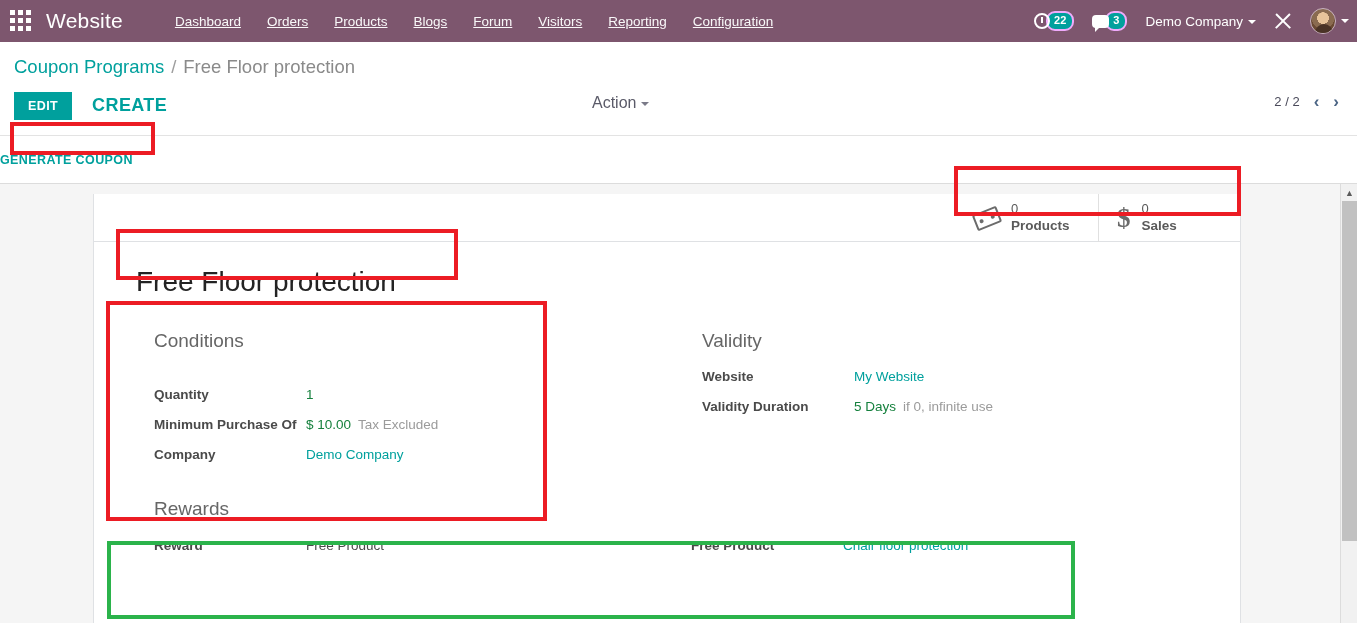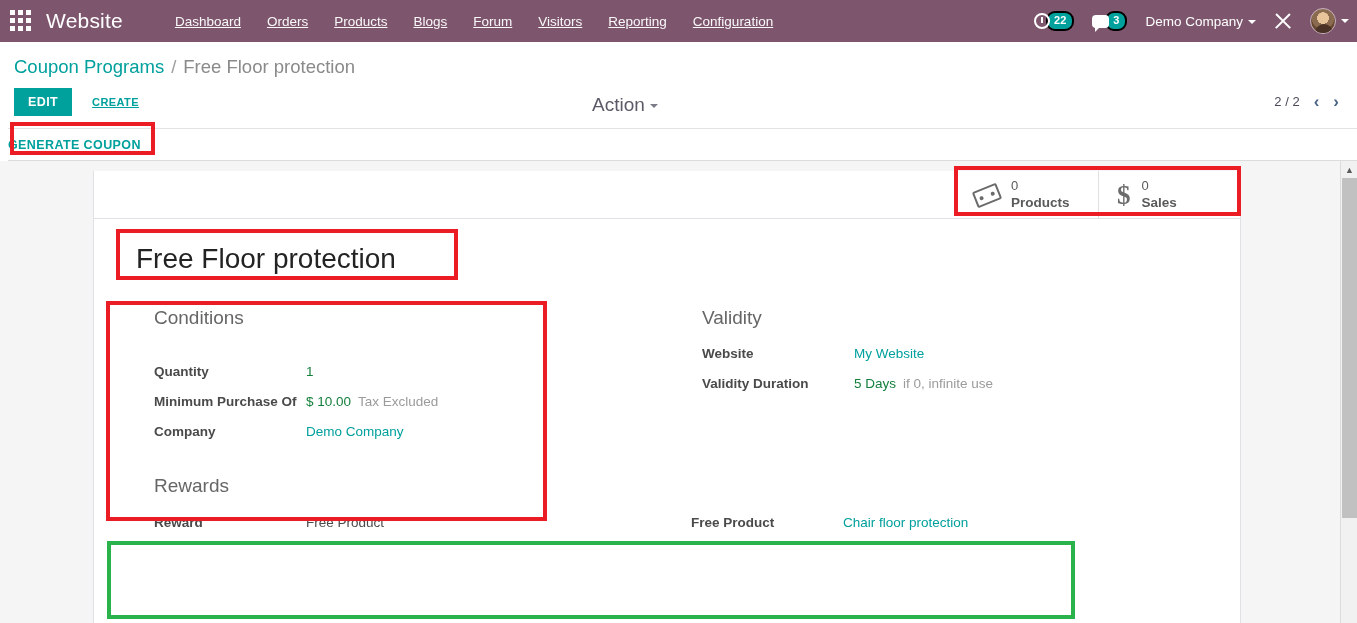--- a/index.html
+++ b/index.html
@@ -59,21 +59,21 @@
   .icon-chat::after {
     content: ""; position: absolute; left: 3px; bottom: -4px;
     border-left: 5px solid #fff;
     border-bottom: 5px solid transparent;
   }
   .badge {
     background: #00a09d; color: #fff;
     font-size: 11px; font-weight: bold;
     border-radius: 9px; padding: 1px 6px 2px 6px;
     margin-left: -4px; line-height: 13px;
-    border: 2px solid #000000;
+    border: 2px solid #f0abfc;
   }
   .company-name {
     font-size: 13.5px; color: #fff; cursor: pointer; white-space: nowrap;
   }
   .caret-down {
     display: inline-block; margin-left: 5px;
     border-left: 4px solid transparent;
     border-right: 4px solid transparent;
     border-top: 4px solid #fff;
     vertical-align: middle;
@@ -118,28 +118,27 @@
   }
   .btn-edit {
     background: #00a09d; color: #fff;
     font-size: 12.5px; font-weight: bold;
     letter-spacing: .4px;
     padding: 6px 13px; cursor: pointer;
     border: 1px solid #00a09d;
   }
   .btn-create {
     color: #00a09d; background: transparent;
-    font-size: 11px; font-weight: bold; letter-spacing: .4px;
+    font-size: 18px; font-weight: bold; letter-spacing: .4px;
     padding: 6px 13px; margin-left: 6px; cursor: pointer;
     border: 1px solid transparent;
-    text-decoration: underline;
   }
   .action-menu {
     position: absolute; left: 592px; top: 12px;
-    font-size: 19px; color: #5a5a68; cursor: pointer;
+    font-size: 16px; color: #5a5a68; cursor: pointer;
   }
   .caret-grey {
     display: inline-block; margin-left: 5px;
     border-left: 4px solid transparent;
     border-right: 4px solid transparent;
     border-top: 4px solid #7a7a88;
     vertical-align: middle;
   }
   .pager {
     position: absolute; right: 18px; top: 11px;
@@ -148,22 +147,22 @@
   }
   .pager-arrow {
     font-size: 17px; color: #4c6585; cursor: pointer; line-height: 1;
     font-weight: bold;
   }
 
   
   .sub-toolbar {
     background: #fff; border-top: 1px solid #e3e3e3;
     border-bottom: 1px solid #dcdcdc;
-    height: 33px; display: flex; align-items: center;
-    position: relative; margin-left: 8px;
+    height: 49px; display: flex; align-items: center;
+    position: relative;
   }
   .btn-generate {
     color: #00a09d; font-size: 12.5px; font-weight: bold;
     letter-spacing: .4px; cursor: pointer; background: transparent;
     border: none; padding: 0;
   }
 
   
   .content-area {
     position: relative;

